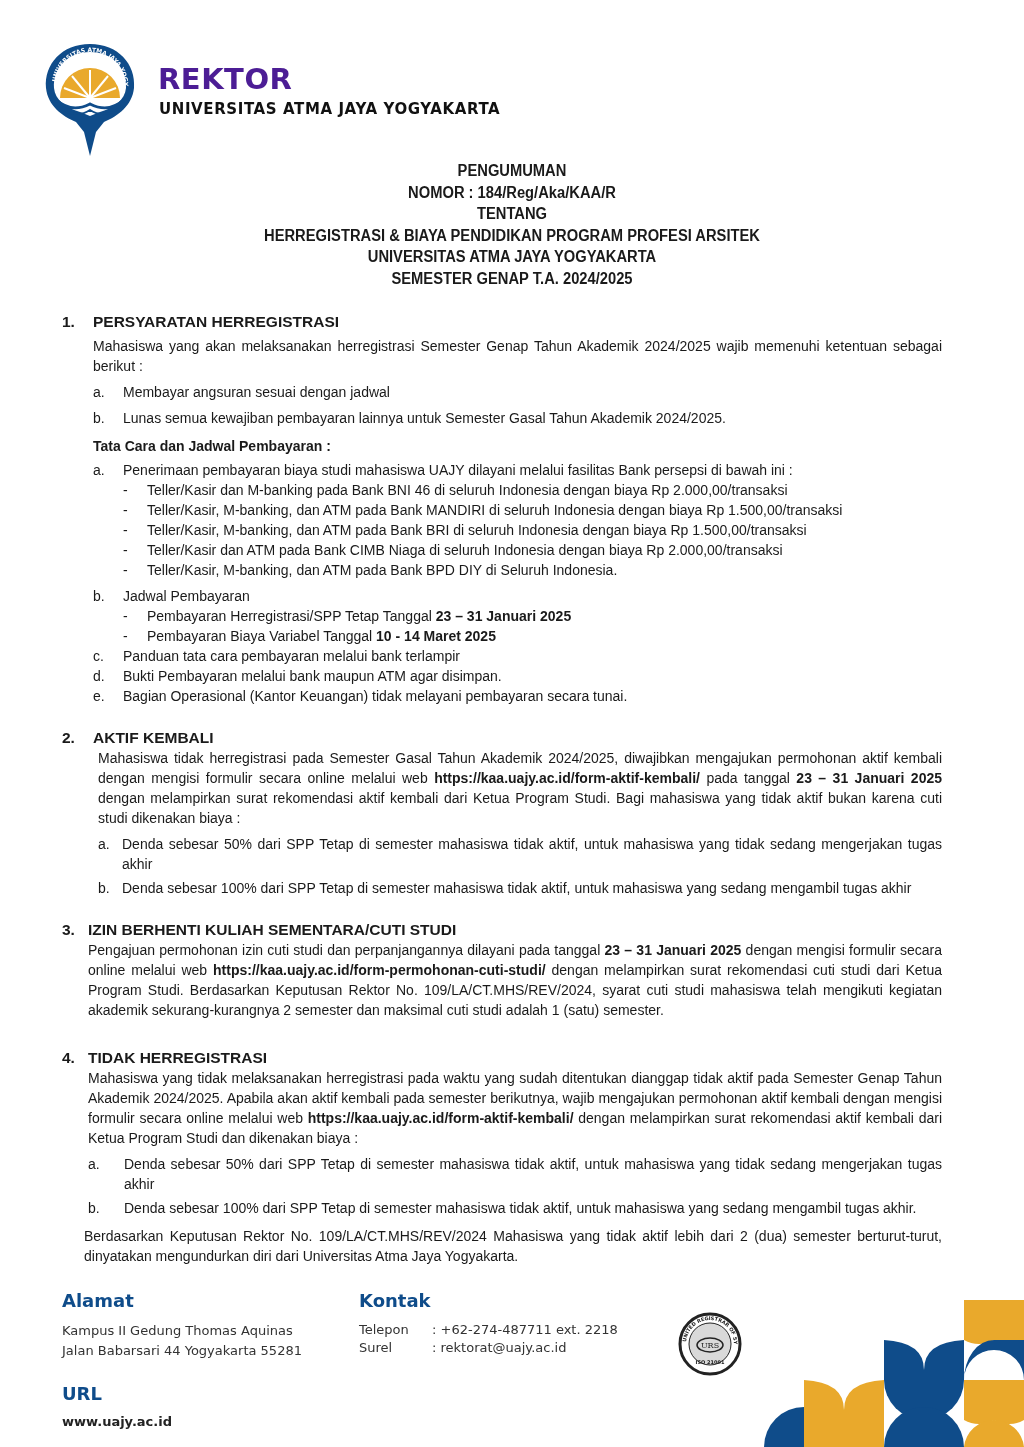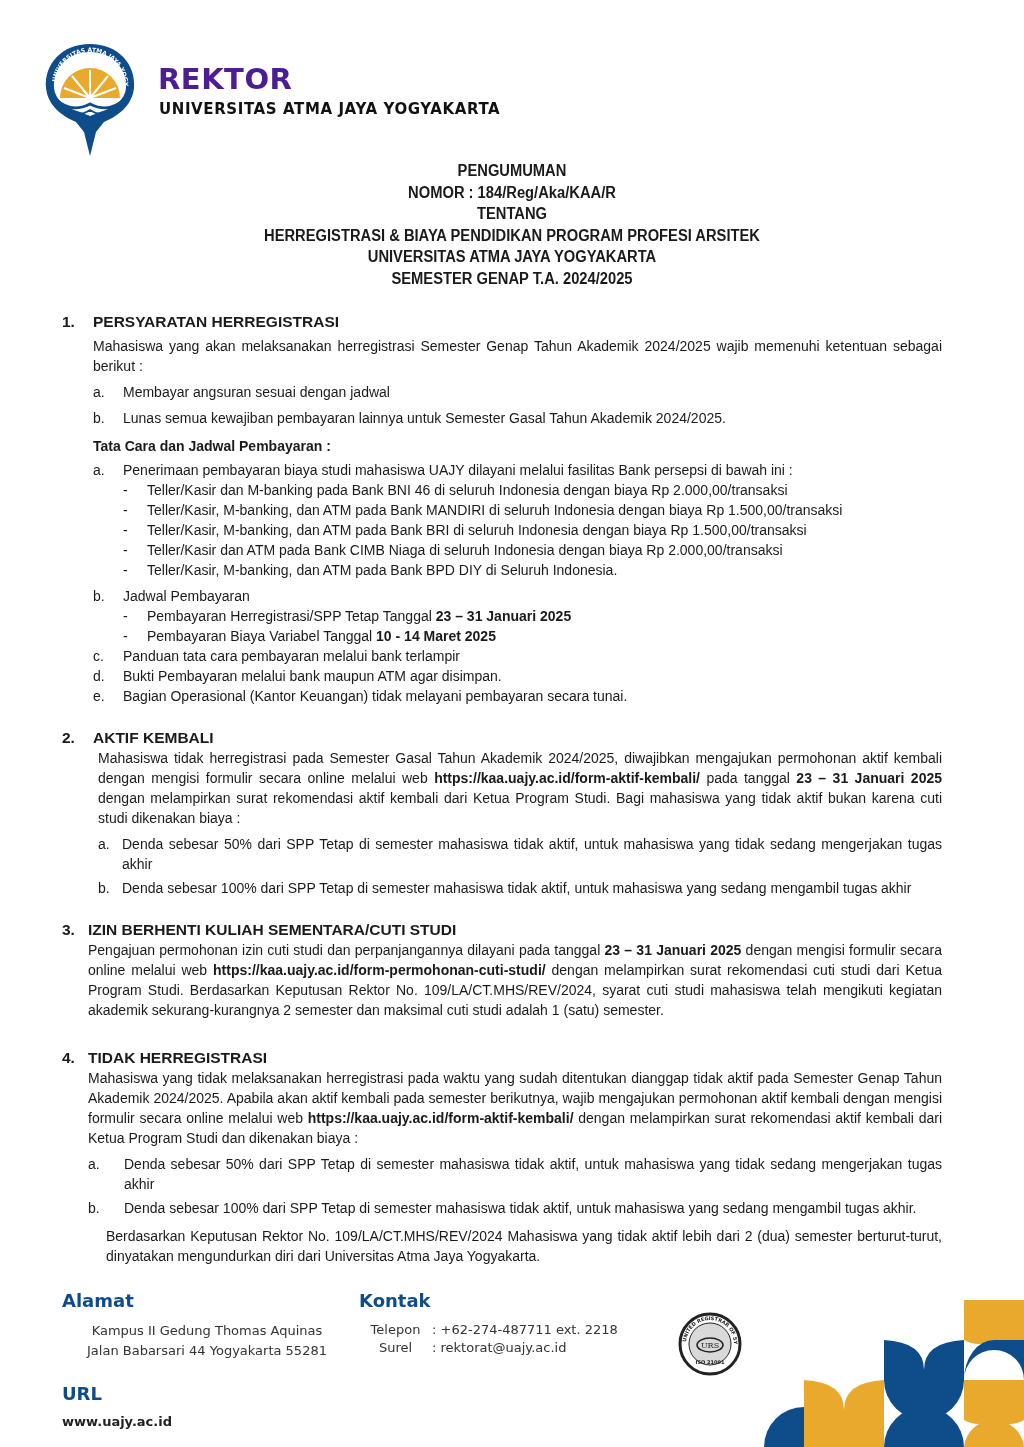--- a/index.html
+++ b/index.html
@@ -23,21 +23,21 @@
   .item .lbl { width: 30px; flex: 0 0 30px; }
   .item .txt { flex: 1; text-align: justify; }
   .dash { display: flex; margin-left: 61px; }
   .dash .lbl { width: 24px; flex: 0 0 24px; }
   .b { font-weight: bold; }
   .sub-head { font-weight: bold; margin: 8px 0 4px 31px; }
   .gap { height: 22px; }
 
   .footer { position: absolute; left: 62px; top: 1290px; width: 600px; font-family: "DejaVu Sans", sans-serif; }
   .f-label { color: #0f4c8a; font-weight: bold; font-size: 18px; }
-  .f-text { color: #333; font-size: 13px; line-height: 20px; text-align: center; }
+  .f-text { color: #333; font-size: 13px; line-height: 20px; }
   .f-col1 { position: absolute; left: 0; top: 0; width: 290px; }
   .f-col2 { position: absolute; left: 297px; top: 0; width: 300px; }
   .f-row { display: flex; }
   .f-row .k { width: 73px; }
   .f-url { position: absolute; left: 0; top: 93px; }
   .f-url .f-text { font-weight: bold; color: #222; margin-top: 8px; }
 
   .iso { position: absolute; left: 678px; top: 1312px; width: 64px; height: 64px; }
   .deco { position: absolute; left: 752px; top: 1290px; width: 272px; height: 157px; }
 </style>
@@ -179,21 +179,21 @@
     <span>Mahasiswa yang tidak melaksanakan herregistrasi pada waktu yang sudah ditentukan dianggap tidak aktif pada Semester Genap Tahun Akademik 2024/2025. Apabila akan aktif kembali pada semester berikutnya, wajib mengajukan permohonan aktif kembali dengan mengisi formulir secara online melalui web </span><span class="b">https://kaa.uajy.ac.id/form-aktif-kembali/</span><span> dengan melampirkan surat rekomendasi aktif kembali dari Ketua Program Studi dan dikenakan biaya :</span>
   </div>
   <div class="item" style="margin-left:26px;margin-bottom:4px">
     <span class="lbl" style="width:36px;flex:0 0 36px">a.</span>
     <span class="txt">Denda sebesar 50% dari SPP Tetap di semester mahasiswa tidak aktif, untuk mahasiswa yang tidak sedang mengerjakan tugas akhir</span>
   </div>
   <div class="item" style="margin-left:26px;margin-bottom:8px">
     <span class="lbl" style="width:36px;flex:0 0 36px">b.</span>
     <span class="txt">Denda sebesar 100% dari SPP Tetap di semester mahasiswa tidak aktif, untuk mahasiswa yang sedang mengambil tugas akhir.</span>
   </div>
-  <div class="para" style="margin-left:44px">Berdasarkan Keputusan Rektor No. 109/LA/CT.MHS/REV/2024 Mahasiswa yang tidak aktif lebih dari 2 (dua) semester berturut-turut, dinyatakan mengundurkan diri dari Universitas Atma Jaya Yogyakarta.</div>
+  <div class="para" style="margin-left:22px">Berdasarkan Keputusan Rektor No. 109/LA/CT.MHS/REV/2024 Mahasiswa yang tidak aktif lebih dari 2 (dua) semester berturut-turut, dinyatakan mengundurkan diri dari Universitas Atma Jaya Yogyakarta.</div>
 </div>
 
 <div class="footer">
   <div class="f-col1">
     <div class="f-label">Alamat</div>
     <div class="f-text" style="margin-top:10px">Kampus II Gedung Thomas Aquinas</div>
     <div class="f-text">Jalan Babarsari 44 Yogyakarta 55281</div>
   </div>
   <div class="f-col2">
     <div class="f-label">Kontak</div>

